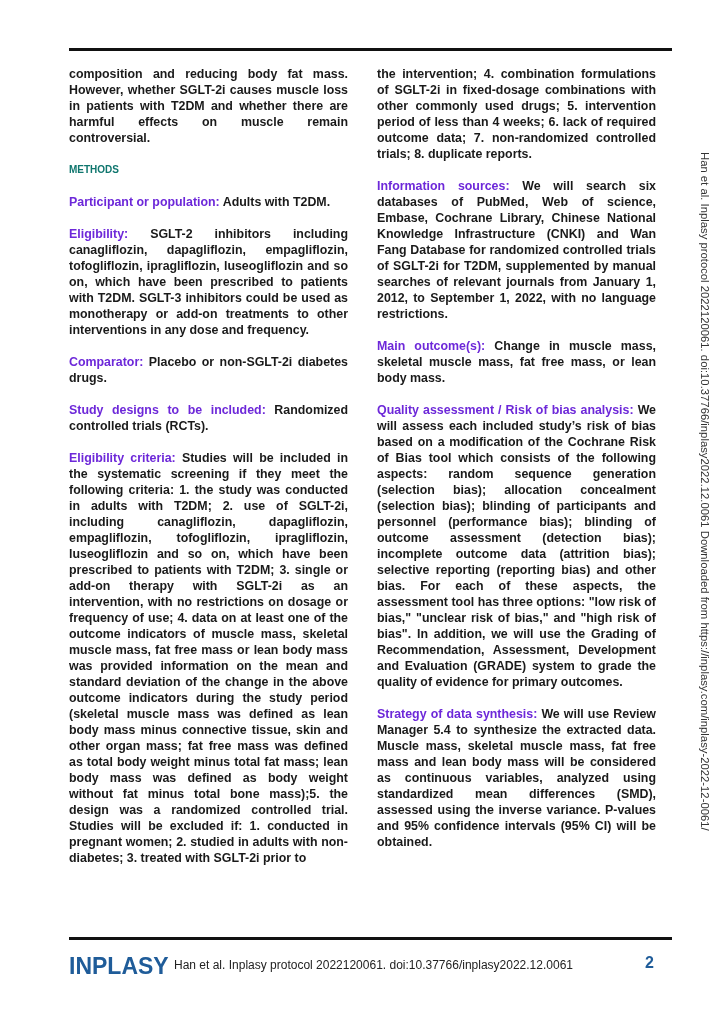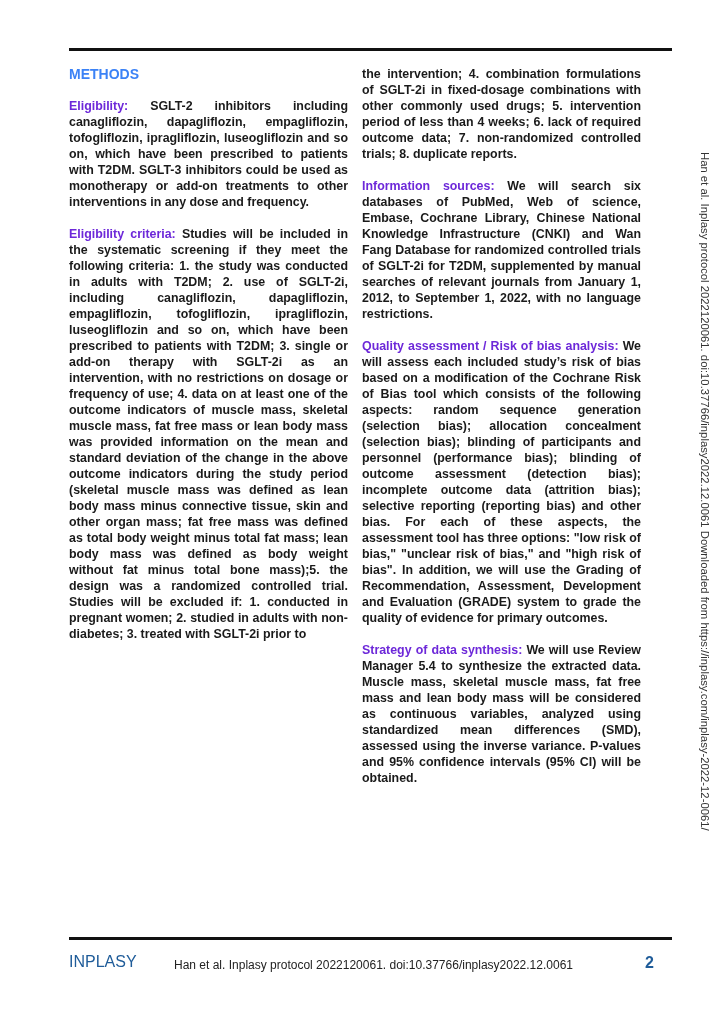--- a/index.html
+++ b/index.html
@@ -4,44 +4,49 @@
   <style>
     html, body { margin: 0; padding: 0; background: #ffffff; }
     body { width: 724px; height: 1024px; position: relative; overflow: hidden;
       font-family: "Liberation Sans", sans-serif; color: #1a1a1a; }
     .rule { position: absolute; left: 69px; width: 603px; height: 3px; background: #111; }
     .rule.top { top: 48px; }
     .rule.bottom { top: 937px; }
     .col { position: absolute; top: 66px; width: 279px; font-size: 12.4px; line-height: 16px;
       font-weight: bold; text-align: justify; }
     .col.left { left: 69px; }
-    .col.right { left: 362px; }
+    .col.right { left: 377px; }
     .para { margin: 0 0 16px 0; }
     .lbl { color: #6d28d9; }
-    .heading { color: #3b82f6; font-size: 14px; margin: 0 0 16px 0; }
-    .footer-brand { position: absolute; left: 69px; top: 953px; font-size: 16px; font-weight: normal; color: #1f5c99; }
+    .heading { color: #0f766e; font-size: 10px; margin: 0 0 16px 0; }
+    .footer-brand { position: absolute; left: 69px; top: 953px; font-size: 23px; font-weight: bold; color: #1f5c99; }
     .footer-cite { position: absolute; left: 174px; top: 958px; font-size: 12px; color: #222; font-weight: normal; }
     .footer-page { position: absolute; left: 645px; top: 954px; font-size: 16px; font-weight: bold; color: #1f5c99; }
     .side { position: absolute; left: 703px; top: 152px; transform-origin: 0 0; transform: rotate(90deg) translate(0, -8px);
       white-space: nowrap; font-size: 11.3px; color: #333; font-weight: normal; }
   </style>
 </head>
 <body>
 
 <div class="rule top"></div>
 
 <div class="col left">
+  <p class="para">composition and reducing body fat mass. However, whether SGLT-2i causes muscle loss in patients with T2DM and whether there are harmful effects on muscle remain controversial.</p>
   <p class="heading">METHODS</p>
+  <p class="para"><span class="lbl">Participant or population:</span><span> Adults with T2DM.</span></p>
   <p class="para"><span class="lbl">Eligibility:</span><span> SGLT-2 inhibitors including canagliflozin, dapagliflozin, empagliflozin, tofogliflozin, ipragliflozin, luseogliflozin and so on, which have been prescribed to patients with T2DM. SGLT-3 inhibitors could be used as monotherapy or add-on treatments to other interventions in any dose and frequency.</span></p>
+  <p class="para"><span class="lbl">Comparator:</span><span> Placebo or non-SGLT-2i diabetes drugs.</span></p>
+  <p class="para"><span class="lbl">Study designs to be included:</span><span> Randomized controlled trials (RCTs).</span></p>
   <p class="para"><span class="lbl">Eligibility criteria:</span><span> Studies will be included in the systematic screening if they meet the following criteria: 1. the study was conducted in adults with T2DM; 2. use of SGLT-2i, including canagliflozin, dapagliflozin, empagliflozin, tofogliflozin, ipragliflozin, luseogliflozin and so on, which have been prescribed to patients with T2DM; 3. single or add-on therapy with SGLT-2i as an intervention, with no restrictions on dosage or frequency of use; 4. data on at least one of the outcome indicators of muscle mass, skeletal muscle mass, fat free mass or lean body mass was provided information on the mean and standard deviation of the change in the above outcome indicators during the study period (skeletal muscle mass was defined as lean body mass minus connective tissue, skin and other organ mass; fat free mass was defined as total body weight minus total fat mass; lean body mass was defined as body weight without fat minus total bone mass);5. the design was a randomized controlled trial. Studies will be excluded if: 1. conducted in pregnant women; 2. studied in adults with non-diabetes; 3. treated with SGLT-2i prior to</span></p>
 </div>
 
 <div class="col right">
   <p class="para">the intervention; 4. combination formulations of SGLT-2i in fixed-dosage combinations with other commonly used drugs; 5. intervention period of less than 4 weeks; 6. lack of required outcome data; 7. non-randomized controlled trials; 8. duplicate reports.</p>
   <p class="para"><span class="lbl">Information sources:</span><span> We will search six databases of PubMed, Web of science, Embase, Cochrane Library, Chinese National Knowledge Infrastructure (CNKI) and Wan Fang Database for randomized controlled trials of SGLT-2i for T2DM, supplemented by manual searches of relevant journals from January 1, 2012, to September 1, 2022, with no language restrictions.</span></p>
+  <p class="para"><span class="lbl">Main outcome(s):</span><span> Change in muscle mass, skeletal muscle mass, fat free mass, or lean body mass.</span></p>
   <p class="para"><span class="lbl">Quality assessment / Risk of bias analysis:</span><span> We will assess each included study’s risk of bias based on a modification of the Cochrane Risk of Bias tool which consists of the following aspects: random sequence generation (selection bias); allocation concealment (selection bias); blinding of participants and personnel (performance bias); blinding of outcome assessment (detection bias); incomplete outcome data (attrition bias); selective reporting (reporting bias) and other bias. For each of these aspects, the assessment tool has three options: "low risk of bias," "unclear risk of bias," and "high risk of bias". In addition, we will use the Grading of Recommendation, Assessment, Development and Evaluation (GRADE) system to grade the quality of evidence for primary outcomes.</span></p>
   <p class="para"><span class="lbl">Strategy of data synthesis:</span><span> We will use Review Manager 5.4 to synthesize the extracted data. Muscle mass, skeletal muscle mass, fat free mass and lean body mass will be considered as continuous variables, analyzed using standardized mean differences (SMD), assessed using the inverse variance. P-values and 95% confidence intervals (95% CI) will be obtained.</span></p>
 </div>
 
 <div class="rule bottom"></div>
 <div class="footer-brand">INPLASY</div>
 <div class="footer-cite">Han et al. Inplasy protocol 2022120061. doi:10.37766/inplasy2022.12.0061</div>
 <div class="footer-page">2</div>
 
 <div class="side">Han et al. Inplasy protocol 2022120061. doi:10.37766/inplasy2022.12.0061 Downloaded from https://inplasy.com/inplasy-2022-12-0061/</div>

